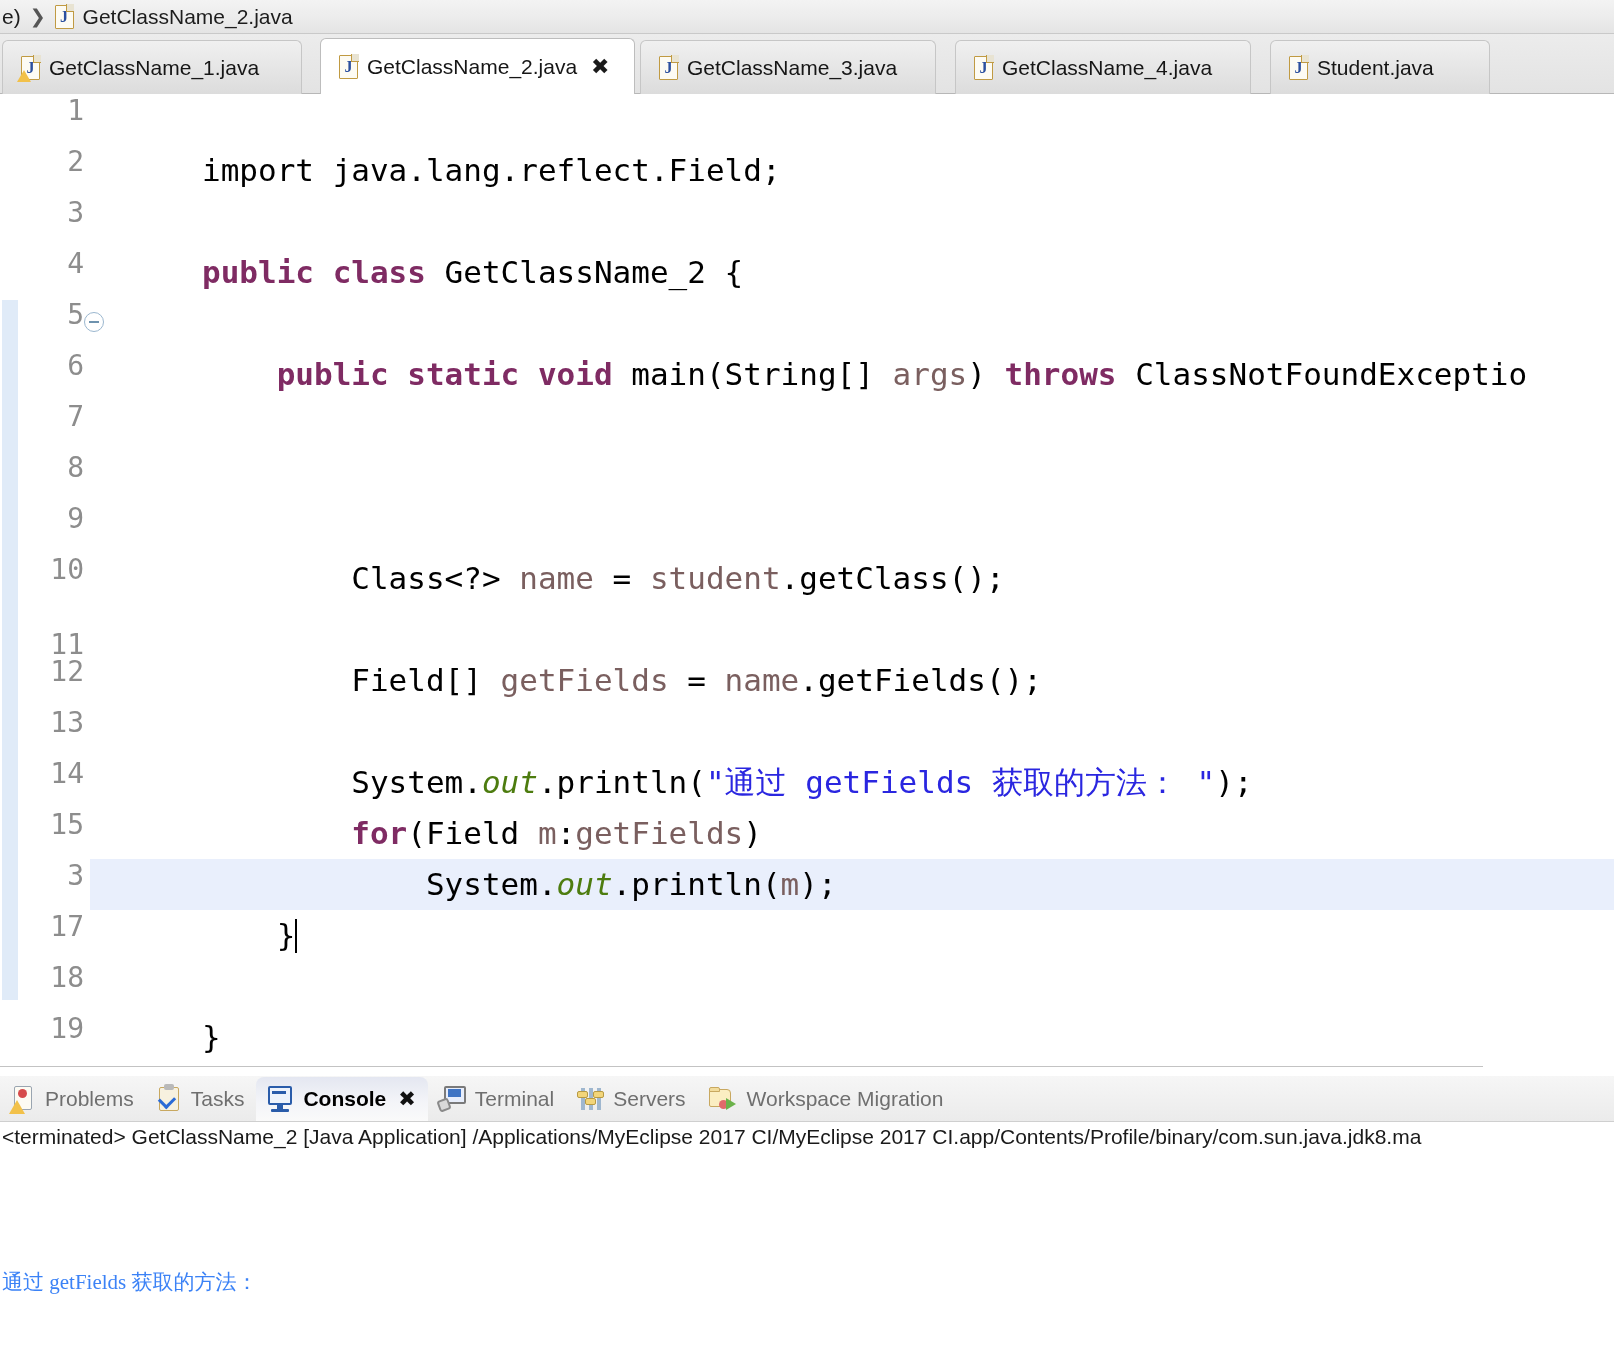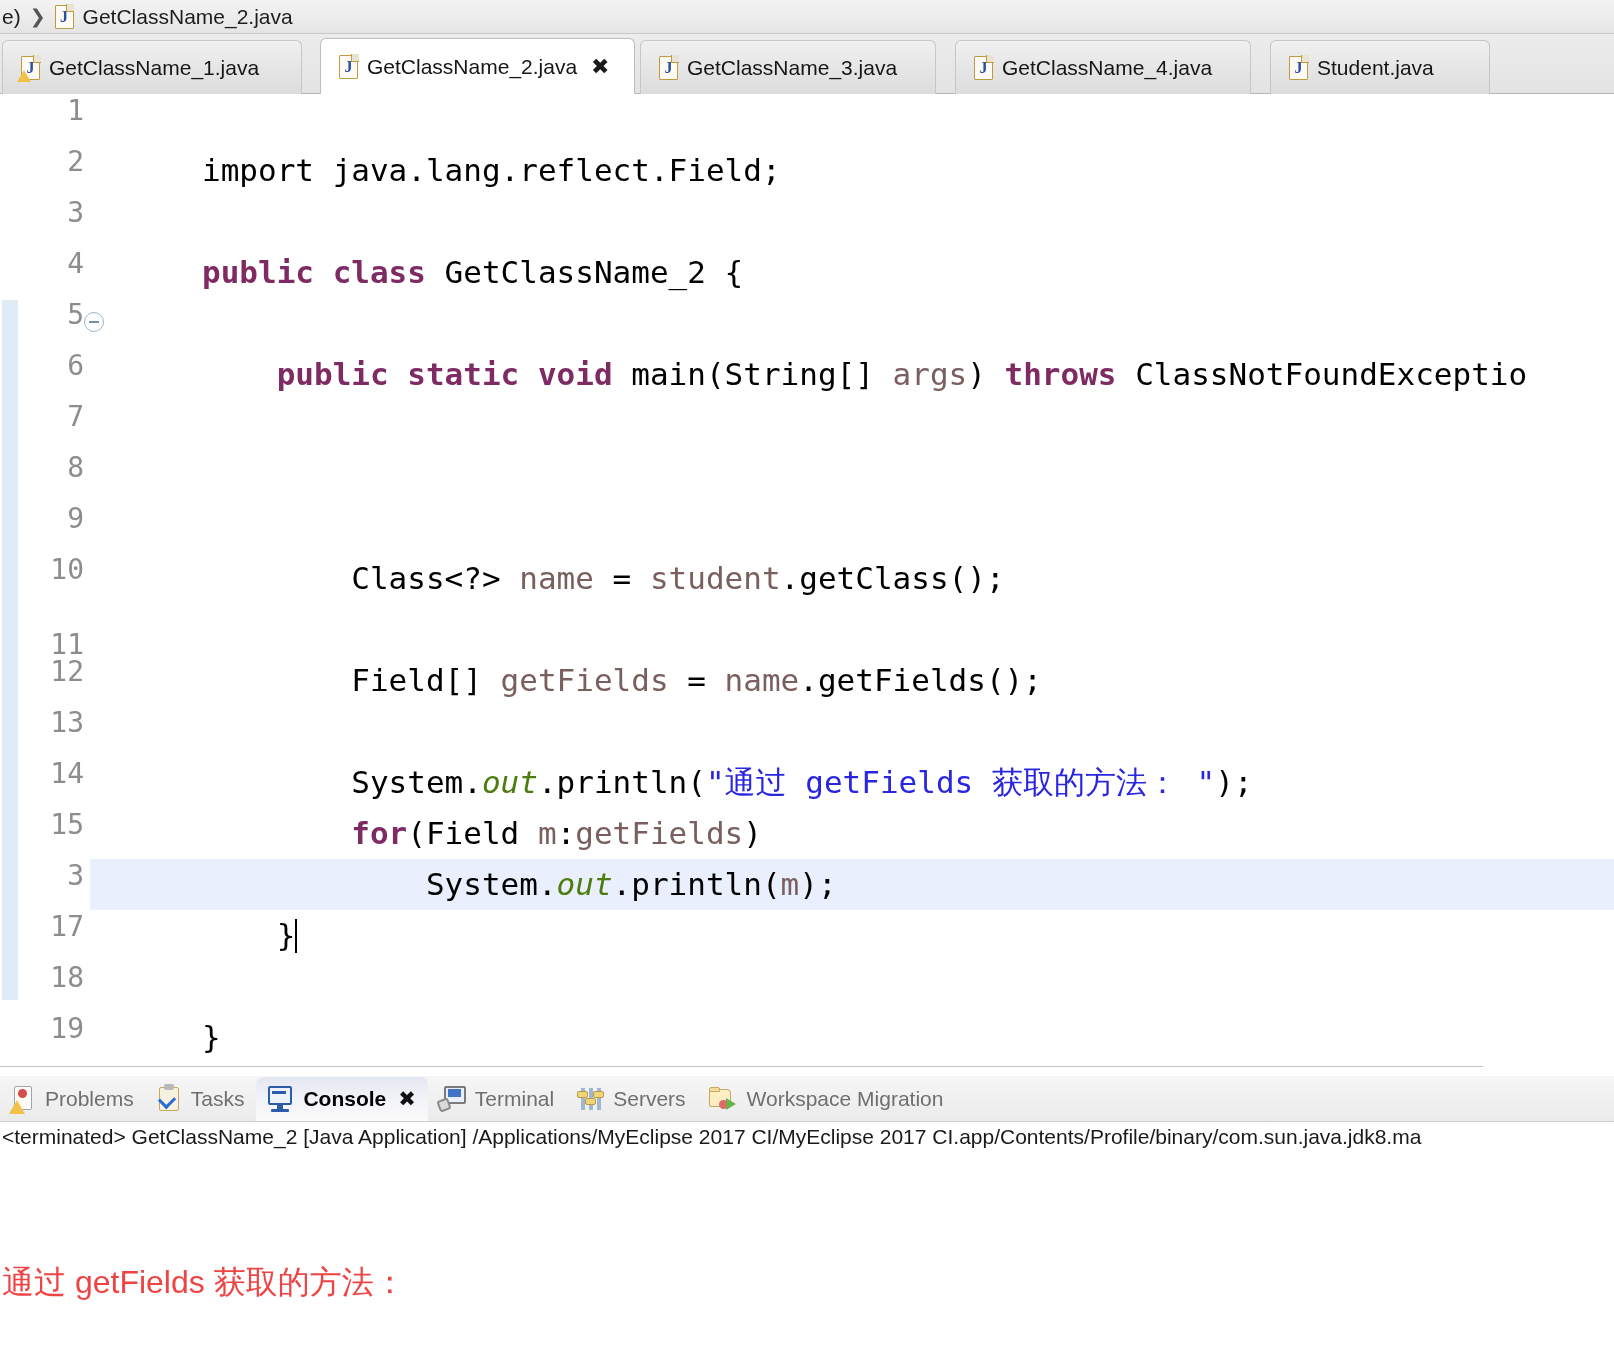--- a/index.html
+++ b/index.html
@@ -218,23 +218,23 @@
   .ic-migration .arr { position:absolute; left:18px; top:12px; width:0; height:0;
                        border-top:6px solid transparent; border-bottom:6px solid transparent;
                        border-left:10px solid #6bb24a; }
 
   #console-launch-line {
     position: absolute; left: 2px; top: 58px;
     font-size: 21px; color: #1a1a1a; white-space: nowrap;
   }
   #console-output {
     position: absolute; left: 2px; top: 90px; right: 0; bottom: 0;
-    font-family: Liberation Sans, sans-serif;
-    font-size: 32px; line-height: 50px;
-    color: #ef4444; white-space: pre;
+    font-family: Liberation Serif, serif;
+    font-size: 21px; line-height: 50px;
+    color: #3b82f6; white-space: pre;
   }
 </style>
 </head>
 <body>
 
 <div id="breadcrumb-bar">
   <span class="crumb-text">e)</span>
   <span class="crumb-sep">❯</span>
   <span class="java-icon"></span>
   <span class="crumb-text">GetClassName_2.java</span>

